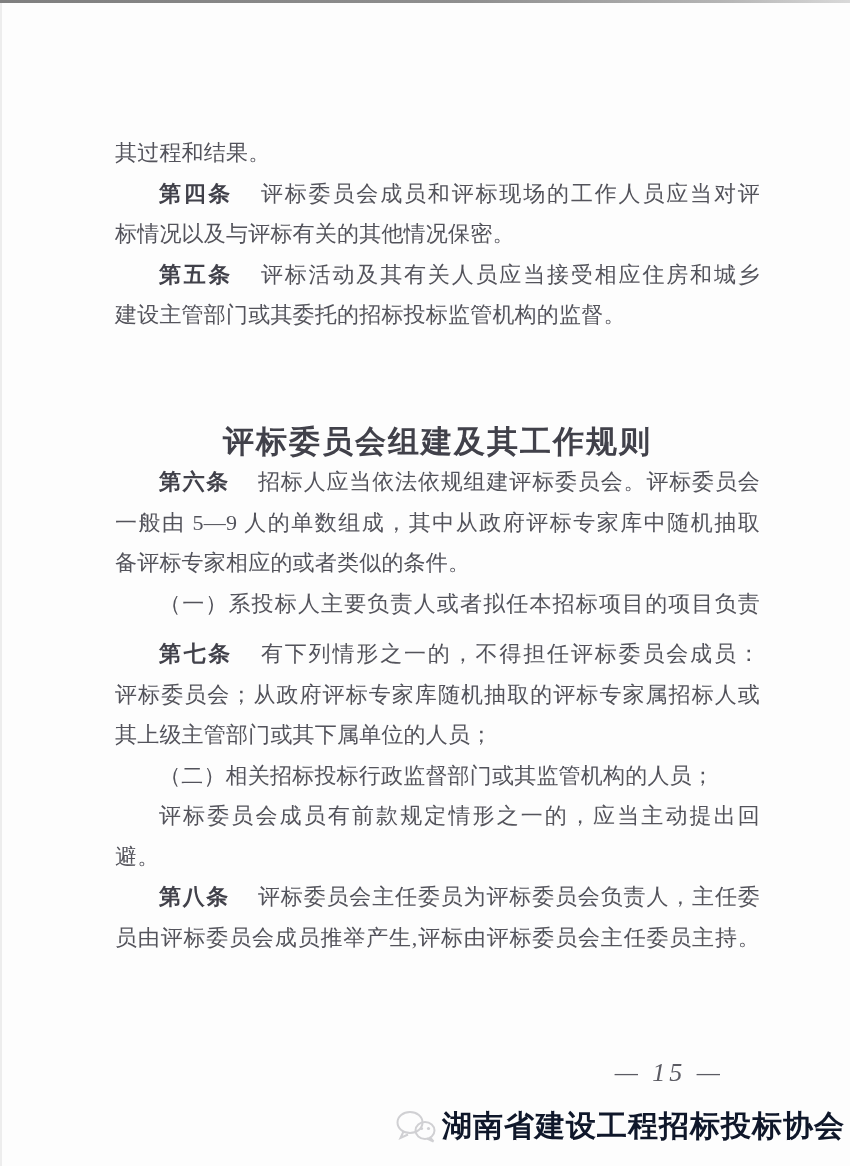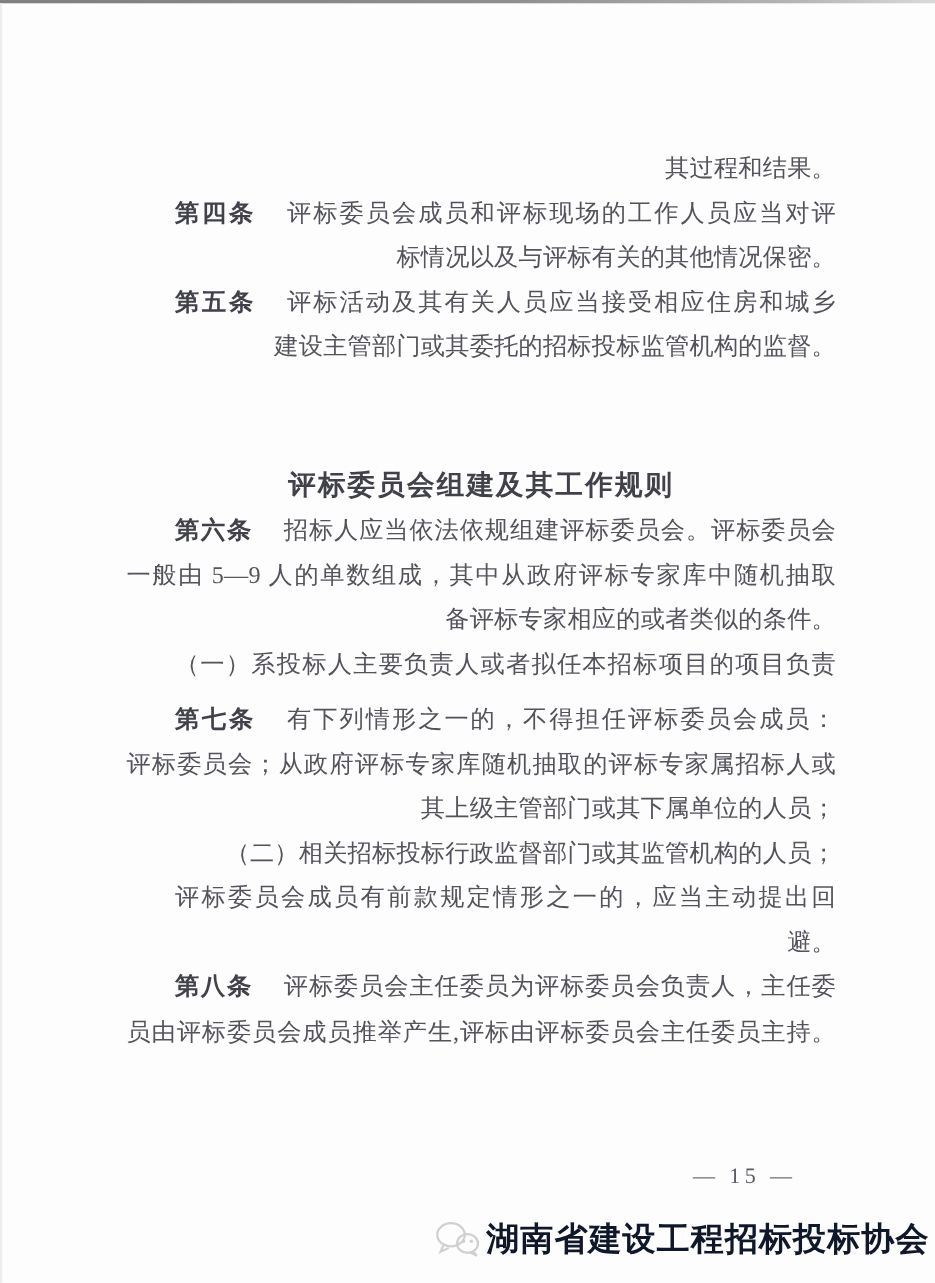--- a/index.html
+++ b/index.html
@@ -21,35 +21,36 @@
   }
   .content {
     position: absolute;
     left: 115px; top: 133px;
     width: 645px;
     color: #53535b;
     font-size: 22px;
     line-height: 40.5px;
     letter-spacing: 0.2px;
   }
-  .ln { width: 645px; text-align: right; }
+  .ln { width: 645px; text-align: left; }
   .ln.fill { text-align: justify; text-align-last: justify; }
   .ln.ind { text-indent: 44px; }
   .art { font-weight: bold; color: #41414a; margin-right: 28px; letter-spacing: 1px; }
   .heading {
     margin: 86px 0 0 0;
     text-align: center; text-align-last: center;
     font-weight: bold; color: #41414a;
-    font-size: 25px; line-height: 40.5px; letter-spacing: 2px;
+    font-size: 31px; line-height: 40.5px; letter-spacing: 2px;
   }
   .gap-above { margin-top: 10px; }
   .page-number {
     position: absolute; top: 1058px; right: 126px;
-    color: #5b5b63; font-size: 20px; letter-spacing: 4px;
+    color: #5b5b63; font-size: 26px; letter-spacing: 4px;
     white-space: nowrap;
+    font-style: italic;
   }
   .watermark {
     position: absolute; top: 1106px; right: 5px;
     display: flex; align-items: center; gap: 5px;
     color: #0f172a; font-size: 30px; font-weight: bold;
     letter-spacing: 1px; white-space: nowrap;
     text-shadow: 1px 1px 0 #ffffff;
   }
   .watermark svg { display: block; }
 </style>

